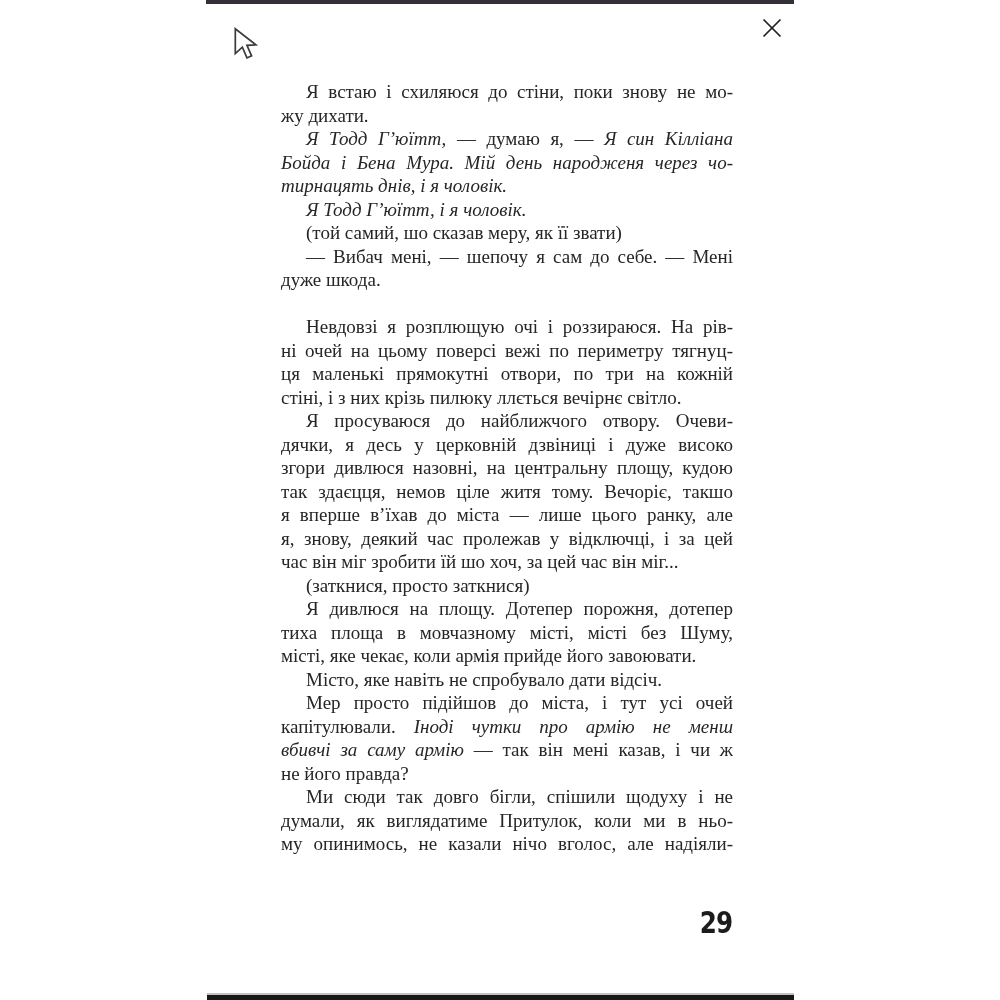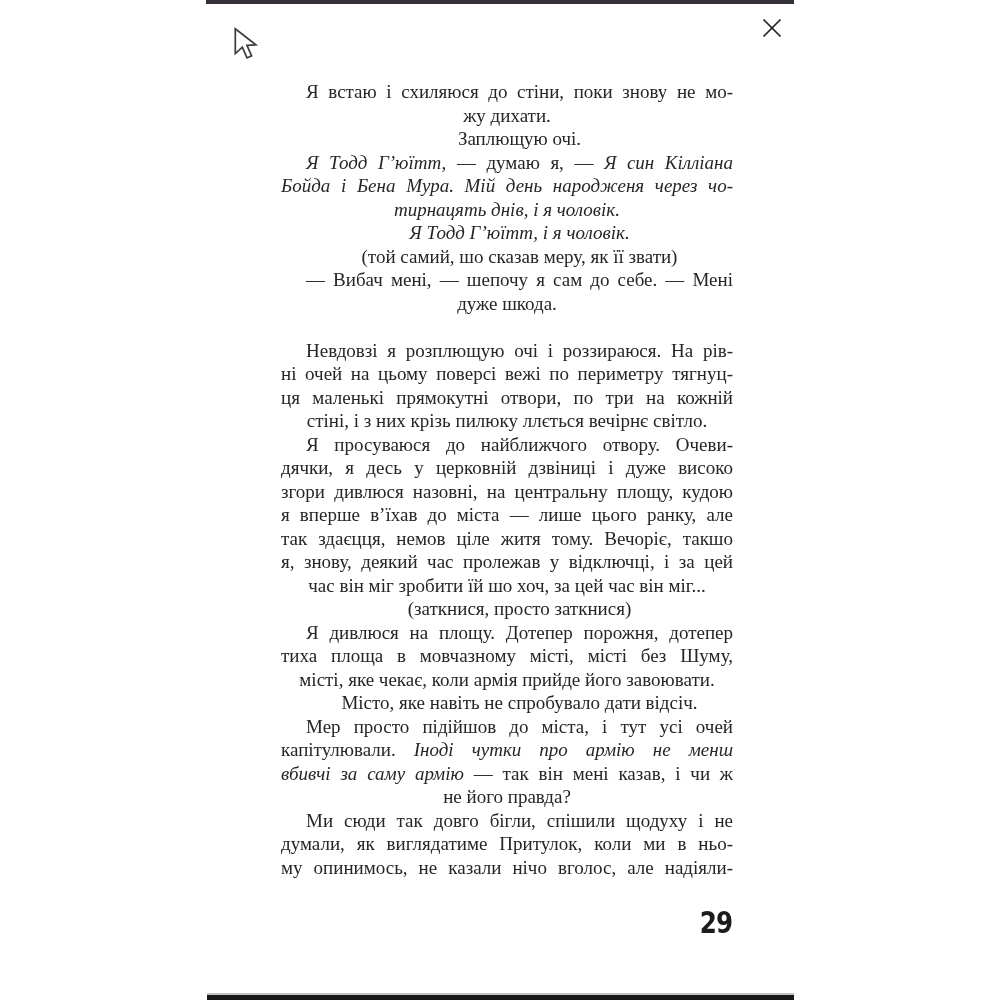--- a/index.html
+++ b/index.html
@@ -45,21 +45,20 @@
     left: 281px; top: 80px;
     width: 452px;
   }
   .line {
     height: 23.5px;
     line-height: 23.5px;
     font-size: 19px;
     color: var(--text, #262626);
     white-space: normal;
     overflow: visible;
-    text-align: center;
   }
   .line.jst { text-align: justify; text-align-last: justify; }
   .line.ind { text-indent: 25px; }
   .line em { }
   .gap { height: 23.5px; }
   .page-number {
     position: absolute;
     left: 692px; top: 905px;
     width: 48px;
     text-align: center;
@@ -86,38 +85,37 @@
     <svg width="30" height="30" viewBox="0 0 30 30" xmlns="http://www.w3.org/2000/svg">
       <line x1="6.5" y1="6.5" x2="23.5" y2="23.5" stroke="#202020" stroke-width="1.7"></line>
       <line x1="23.5" y1="6.5" x2="6.5" y2="23.5" stroke="#202020" stroke-width="1.7"></line>
     </svg>
   </div>
 
   <div class="book-page">
     <div id="text-lines">
         <div class="line ind jst"><span>Я встаю і схиляюся до стіни, поки знову не мо-</span></div>
         <div class="line"><span>жу дихати.</span></div>
-        <div class="line ind"><span>Заплющую очі.</span></div>
         <div class="line ind jst"><em>Я Тодд Г’юїтт,</em><span> — думаю я, — </span><em>Я син Кілліана</em></div>
         <div class="line jst"><em>Бойда і Бена Мура. Мій день народженя через чо-</em></div>
         <div class="line"><em>тирнацять днів, і я чоловік.</em></div>
         <div class="line ind"><em>Я Тодд Г’юїтт, і я чоловік.</em></div>
         <div class="line ind"><span>(той самий, шо сказав меру, як її звати)</span></div>
         <div class="line ind jst"><span>— Вибач мені, — шепочу я сам до себе. — Мені</span></div>
         <div class="line"><span>дуже шкода.</span></div>
         <div class="gap"></div>
         <div class="line ind jst"><span>Невдовзі я розплющую очі і роззираюся. На рів-</span></div>
         <div class="line jst"><span>ні очей на цьому поверсі вежі по периметру тягнуц-</span></div>
         <div class="line jst"><span>ця маленькі прямокутні отвори, по три на кожній</span></div>
         <div class="line"><span>стіні, і з них крізь пилюку ллється вечірнє світло.</span></div>
         <div class="line ind jst"><span>Я просуваюся до найближчого отвору. Очеви-</span></div>
         <div class="line jst"><span>дячки, я десь у церковній дзвіниці і дуже високо</span></div>
         <div class="line jst"><span>згори дивлюся назовні, на центральну площу, кудою</span></div>
+        <div class="line jst"><span>так здаєцця, немов ціле житя тому. Вечоріє, такшо</span></div>
         <div class="line jst"><span>я вперше в’їхав до міста — лише цього ранку, але</span></div>
-        <div class="line jst"><span>так здаєцця, немов ціле житя тому. Вечоріє, такшо</span></div>
         <div class="line jst"><span>я, знову, деякий час пролежав у відключці, і за цей</span></div>
         <div class="line"><span>час він міг зробити їй шо хоч, за цей час він міг...</span></div>
         <div class="line ind"><span>(заткнися, просто заткнися)</span></div>
         <div class="line ind jst"><span>Я дивлюся на площу. Дотепер порожня, дотепер</span></div>
         <div class="line jst"><span>тиха площа в мовчазному місті, місті без Шуму,</span></div>
         <div class="line"><span>місті, яке чекає, коли армія прийде його завоювати.</span></div>
         <div class="line ind"><span>Місто, яке навіть не спробувало дати відсіч.</span></div>
         <div class="line ind jst"><span>Мер просто підійшов до міста, і тут усі очей</span></div>
         <div class="line jst"><span>капітулювали. </span><em>Іноді чутки про армію не менш</em></div>
         <div class="line jst"><em>вбивчі за саму армію</em><span> — так він мені казав, і чи ж</span></div>

